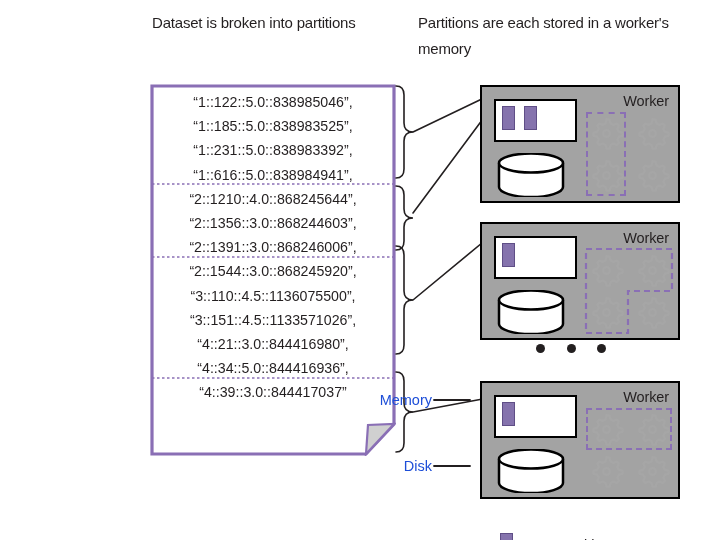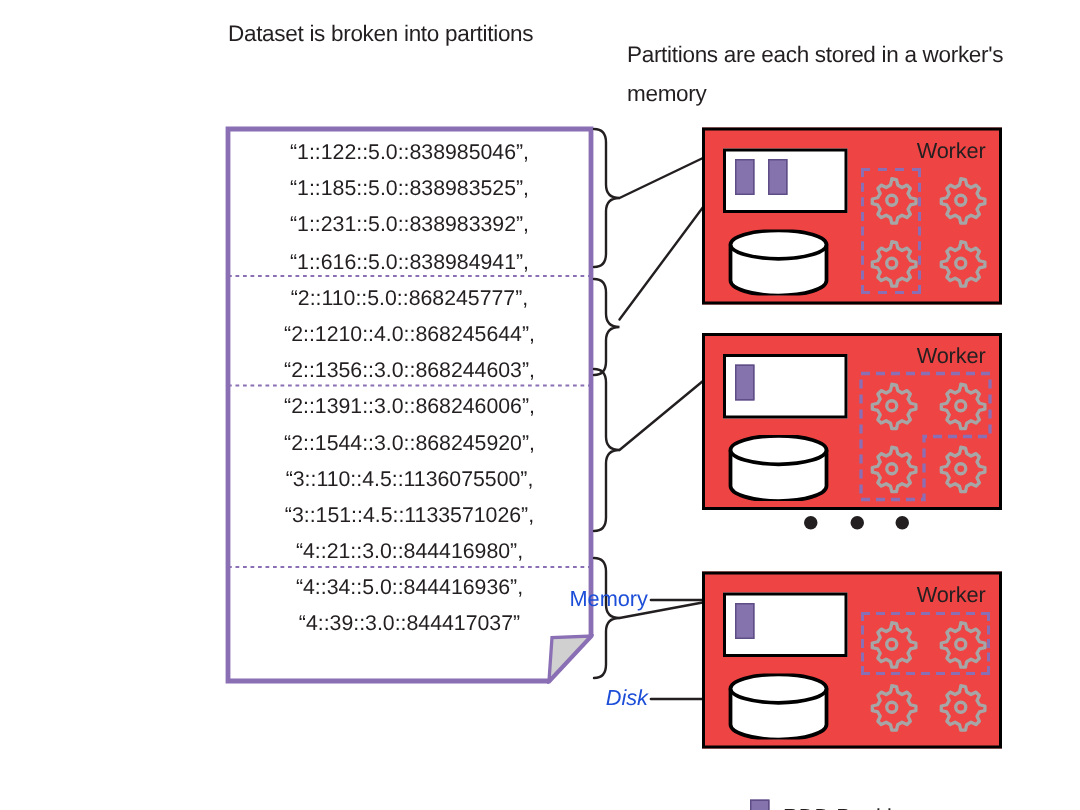--- a/index.html
+++ b/index.html
@@ -15,21 +15,21 @@
 
   
   .heading{
     position:absolute;
     font-size:15px;
     line-height:26px;
     color:#231f20;
     letter-spacing:-0.2px;
   }
   #heading-left{left:152px;top:10px;width:240px;}
-  #heading-right{left:418px;top:24px;width:286px;}
+  #heading-right{left:418px;top:10px;width:286px;}
 
   
   #doc-wrap{position:absolute;left:150px;top:84px;width:246px;height:372px;}
   #doc-svg{position:absolute;left:0;top:0;}
   #doc-lines{
     position:absolute;left:0;top:0;width:246px;
     padding-top:6px;
     box-sizing:border-box;
     text-align:center;
     font-size:14.2px;
@@ -39,22 +39,23 @@
   }
   .doc-line{height:24.2px;}
 
   
   #connectors{position:absolute;left:0;top:0;width:720px;height:540px;}
 
   
   .worker{
     position:absolute;
     border:2.5px solid #000000;
-    background:#ef4444;
-    box-sizing:border-box;
+    background:#a3a3a3;
+    box-sizing:border-box;
+    margin-left:12px;
   }
   .worker-label{
     position:absolute;
     font-size:14.5px;
     color:#231f20;
     right:9px;top:6px;
     letter-spacing:-0.1px;
   }
   .mem-box{
     position:absolute;
@@ -123,21 +124,20 @@
       <line x1="2" y1="100" x2="244" y2="100" stroke="#8a6fb5" stroke-width="1.3" stroke-dasharray="2.5,2.5"></line>
       <line x1="2" y1="173" x2="244" y2="173" stroke="#8a6fb5" stroke-width="1.3" stroke-dasharray="2.5,2.5"></line>
       <line x1="2" y1="294" x2="244" y2="294" stroke="#8a6fb5" stroke-width="1.3" stroke-dasharray="2.5,2.5"></line>
     </svg>
 
     <div id="doc-lines">
       <div class="doc-line">“1::122::5.0::838985046”,</div>
       <div class="doc-line">“1::185::5.0::838983525”,</div>
       <div class="doc-line">“1::231::5.0::838983392”,</div>
       <div class="doc-line">“1::616::5.0::838984941”,</div>
-      <div class="doc-line">“2::110::5.0::868245777”,</div>
       <div class="doc-line">“2::1210::4.0::868245644”,</div>
       <div class="doc-line">“2::1356::3.0::868244603”,</div>
       <div class="doc-line">“2::1391::3.0::868246006”,</div>
       <div class="doc-line">“2::1544::3.0::868245920”,</div>
       <div class="doc-line">“3::110::4.5::1136075500”,</div>
       <div class="doc-line">“3::151::4.5::1133571026”,</div>
       <div class="doc-line">“4::21::3.0::844416980”,</div>
       <div class="doc-line">“4::34::5.0::844416936”,</div>
       <div class="doc-line">“4::39::3.0::844417037”</div>
     </div>
@@ -158,21 +158,21 @@
       <line x1="413" y1="213" x2="497" y2="100"></line>
       <line x1="413" y1="300" x2="488" y2="238"></line>
       <line x1="413" y1="412" x2="488" y2="398"></line>
 
       <line x1="434" y1="400" x2="470" y2="400" stroke-width="1.8"></line>
       <line x1="434" y1="466" x2="470" y2="466" stroke-width="1.8"></line>
     </g>
   </svg>
 
   <div class="side-label" style="left:370px;top:392px;width:62px;">Memory</div>
-  <div class="side-label" style="left:386px;top:458px;width:46px;font-style:italic;">Disk</div>
+  <div class="side-label" style="left:386px;top:458px;width:46px;">Disk</div>
 
   <div class="worker" id="worker-1" style="left:468px;top:85px;width:200px;height:118px;">
     <div class="worker-label">Worker</div>
     <div class="mem-box">
       <div class="rdd" style="left:6px;top:5px;"></div>
       <div class="rdd" style="left:28px;top:5px;"></div>
     </div>
     <svg class="disk" width="70" height="44" viewBox="0 0 70 44">
       <path d="M3,10 v24 a32,10 0 0 0 64,0 v-24" fill="#fff" stroke="#000" stroke-width="2.5"></path>
       <ellipse cx="35" cy="10" rx="32" ry="9.5" fill="#fff" stroke="#000" stroke-width="2.5"></ellipse>

